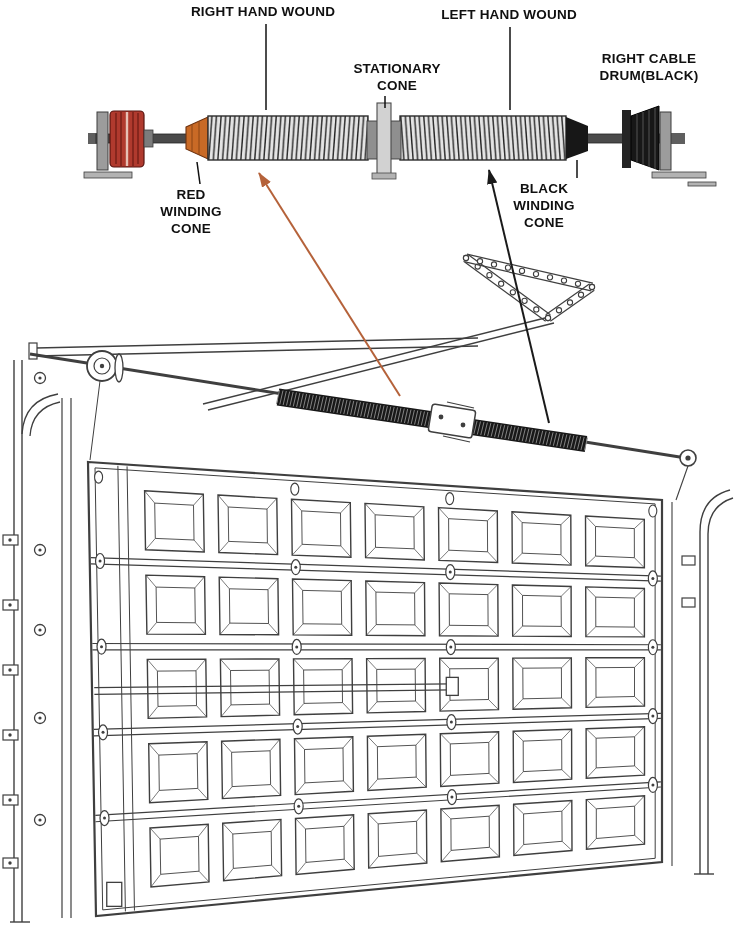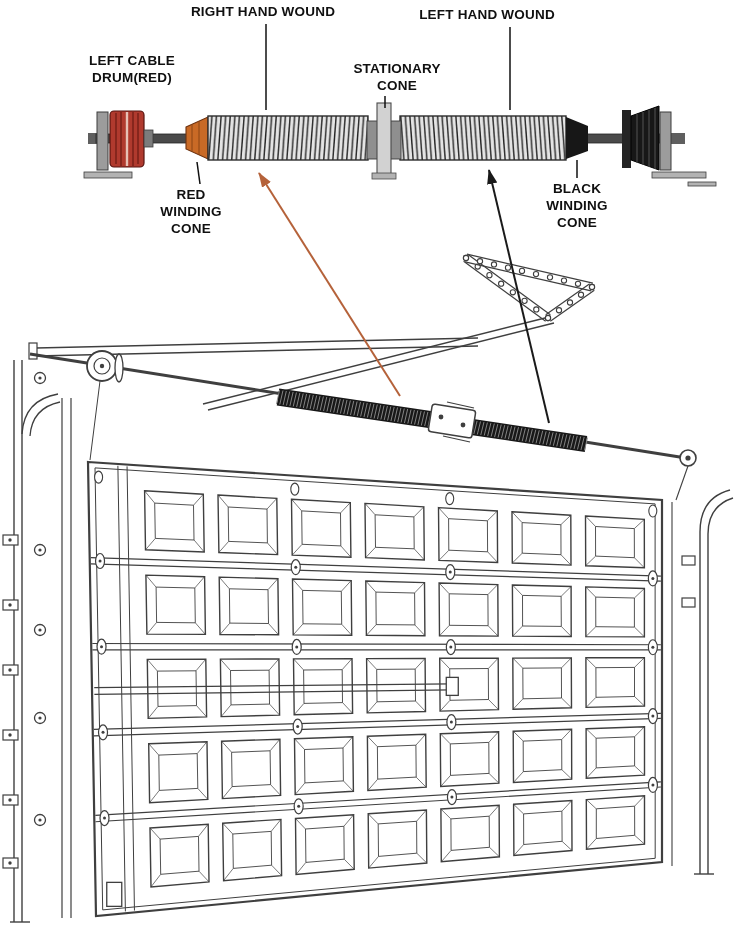--- a/index.html
+++ b/index.html
@@ -532,38 +532,38 @@
       <line x1="385" y1="96" x2="385" y2="108"></line>
       <line x1="200" y1="184" x2="197" y2="162"></line>
       <line x1="577" y1="178" x2="577" y2="160"></line>
     </g>
 
     <line x1="400" y1="396" x2="259" y2="173" stroke-width="2" marker-end="url(#ah-o)" stroke="#b5623a"></line>
     <line x1="549" y1="423" x2="489" y2="170" stroke-width="2" marker-end="url(#ah-b)" stroke="#1a1a1a"></line>
   </svg>
 
   <div class="lbl" style="left:263px;top:3px">RIGHT HAND WOUND</div>
-  <div class="lbl" style="left:487px;top:6px">LEFT HAND WOUND</div>
-
-  <div class="lbl" style="left:132px;top:52px">
-    <span>LEFT CABLE</span>
-    <span>DRUM(RED)</span>
-  </div>
+  <div class="lbl" style="left:509px;top:6px">LEFT HAND WOUND</div>
+
 
   <div class="lbl" style="left:397px;top:60px">
     <span>STATIONARY</span>
     <span>CONE</span>
   </div>
 
+  <div class="lbl" style="left:649px;top:50px">
+    <span>RIGHT CABLE</span>
+    <span>DRUM(BLACK)</span>
+  </div>
 
   <div class="lbl" style="left:191px;top:186px">
     <span>RED</span>
     <span>WINDING</span>
     <span>CONE</span>
   </div>
 
-  <div class="lbl" style="left:577px;top:180px">
+  <div class="lbl" style="left:544px;top:180px">
     <span>BLACK</span>
     <span>WINDING</span>
     <span>CONE</span>
   </div>
 
 </div>
 
 </body></html>

